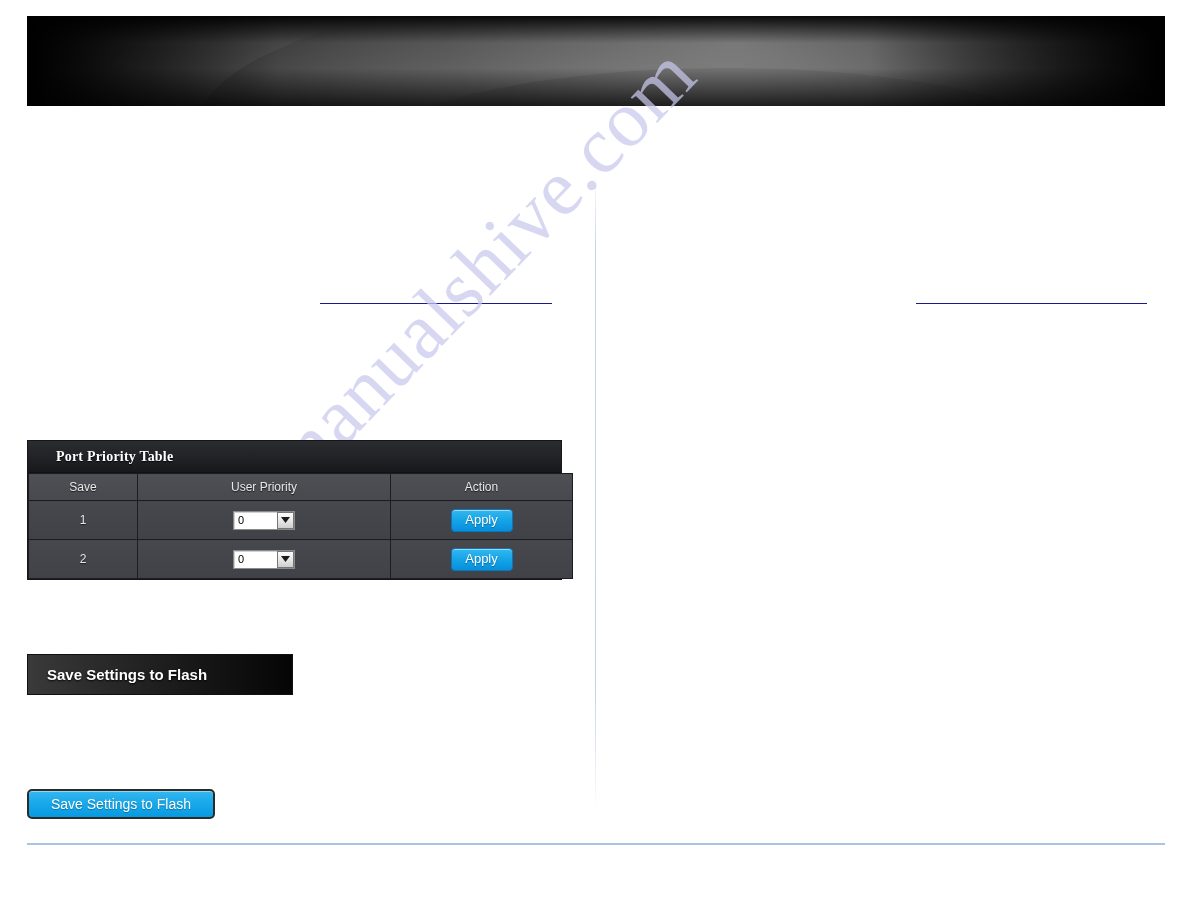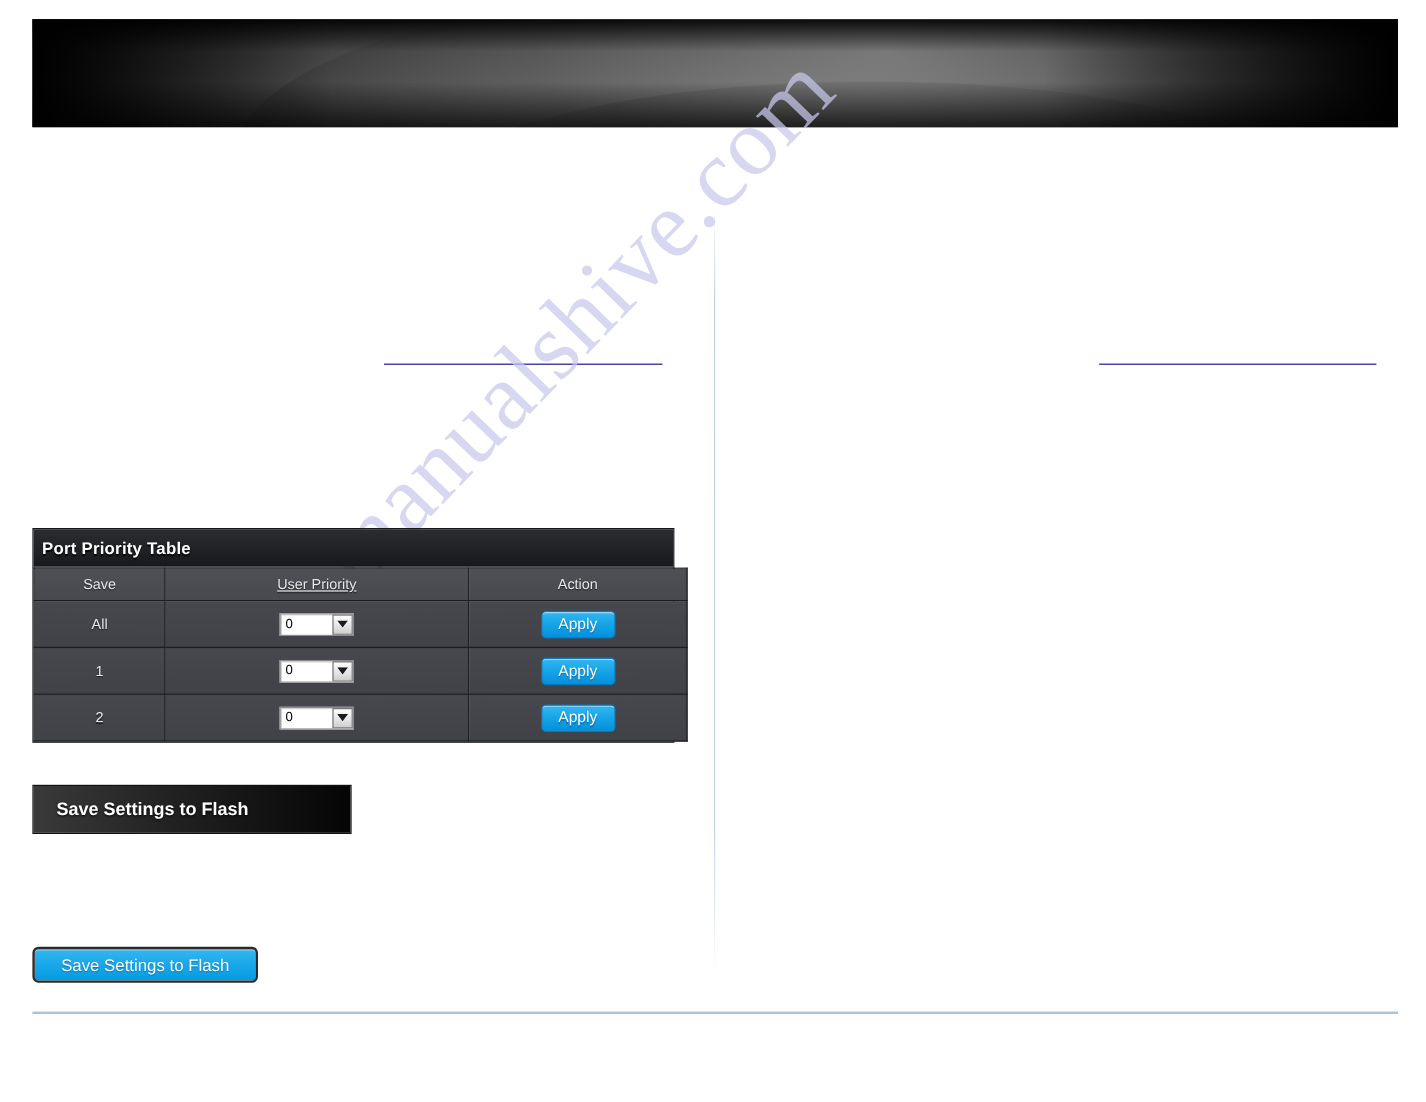--- a/index.html
+++ b/index.html
@@ -133,29 +133,30 @@
     left: 27px;
     top: 440px;
     width: 535px;
     z-index: 6;
     border: 1px solid #15171a;
     box-sizing: border-box;
   }
   .pt-title {
     height: 32px;
     line-height: 32px;
-    padding-left: 7px;
+    padding-left: 28px;
     background: linear-gradient(to bottom, #2a2c30 0%, #212326 50%, #17181b 100%);
     color: #ffffff;
     font-size: 14px;
     font-weight: bold;
     letter-spacing: .2px;
     text-shadow: 0 1px 1px rgba(0,0,0,.9);
     border-bottom: 1px solid #101214;
     box-sizing: border-box;
+    font-family: Liberation Serif, serif;
   }
   .pt-table {
     width: 100%;
     border-collapse: collapse;
     table-layout: fixed;
   }
   .pt-table th, .pt-table td {
     border: 1px solid #1b1d21;
     color: #e8e8ea;
     text-align: center;
@@ -167,21 +168,21 @@
     font-weight: normal;
     background: linear-gradient(to bottom, #4e5055 0%, #47494e 100%);
     text-shadow: 0 1px 1px rgba(0,0,0,.65);
   }
   .pt-table tbody td {
     height: 36px;
     background: linear-gradient(to bottom, #46484d 0%, #404247 100%);
     text-shadow: 0 1px 1px rgba(0,0,0,.6);
   }
   .col-port   { width: 106px; }
-  .col-prio   { width: 250px; text-decoration: underline; }
+  .col-prio   { width: 250px; }
   .col-action { width: 179px; }
 
   
   .mini-select {
     display: inline-flex;
     align-items: center;
     width: 62px;
     height: 19px;
     background: #ffffff;
     border: 1px solid #8a8a8a;
@@ -305,36 +306,20 @@
   <table class="pt-table">
     <thead>
       <tr>
         <th class="col-port">Save</th>
         <th class="col-prio">User Priority</th>
         <th class="col-action">Action</th>
       </tr>
     </thead>
     <tbody>
 
-      <tr>
-        <td class="col-port">All</td>
-        <td class="col-prio">
-          <span class="mini-select">
-            <span class="sel-value">0</span>
-            <span class="sel-arrow">
-              <svg width="9" height="6" viewBox="0 0 9 6">
-                  <polygon points="0,0 9,0 4.5,6" fill="#1a1a1a"></polygon>
-                </svg>
-            </span>
-          </span>
-        </td>
-        <td class="col-action">
-          <span class="apply-btn">Apply</span>
-        </td>
-      </tr>
 
       <tr>
         <td class="col-port">1</td>
         <td class="col-prio">
           <span class="mini-select">
             <span class="sel-value">0</span>
             <span class="sel-arrow">
               <svg width="9" height="6" viewBox="0 0 9 6">
                   <polygon points="0,0 9,0 4.5,6" fill="#1a1a1a"></polygon>
                 </svg>

